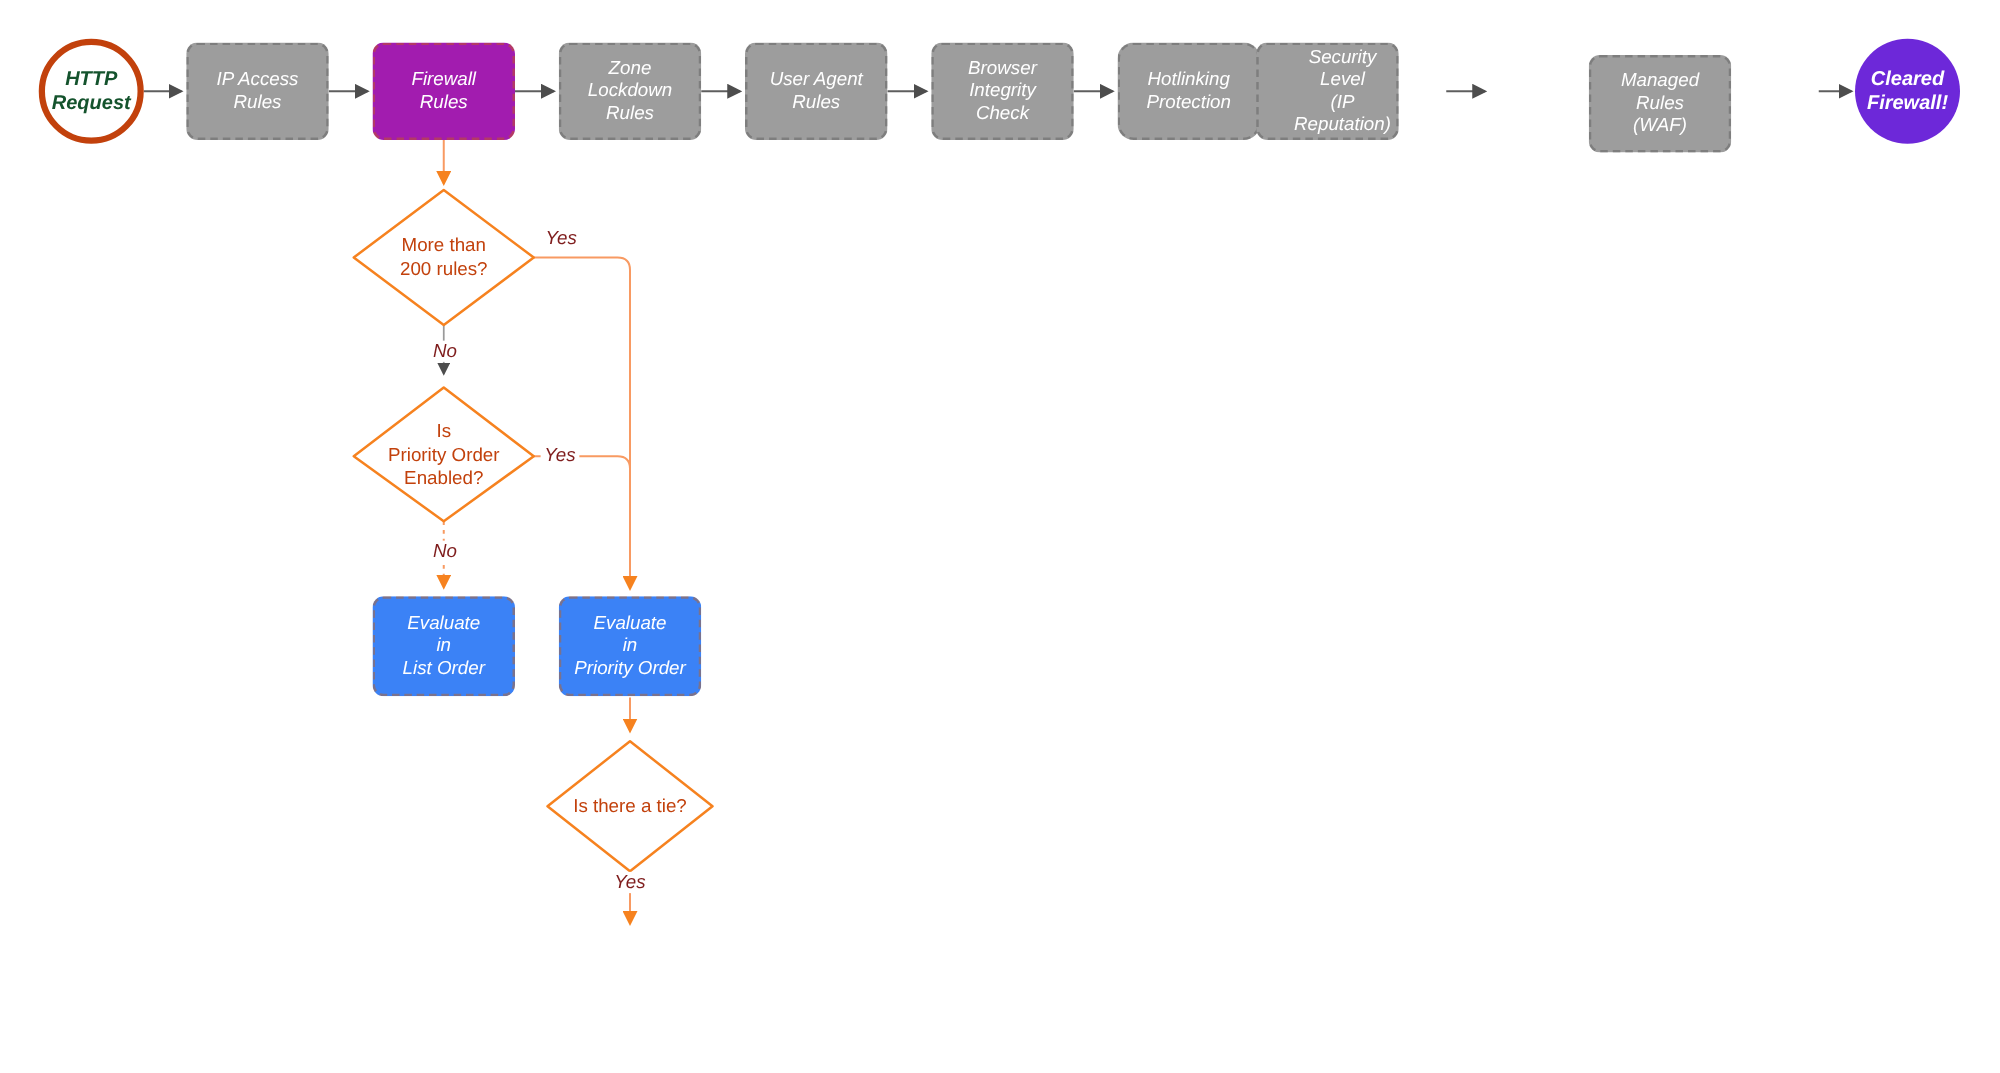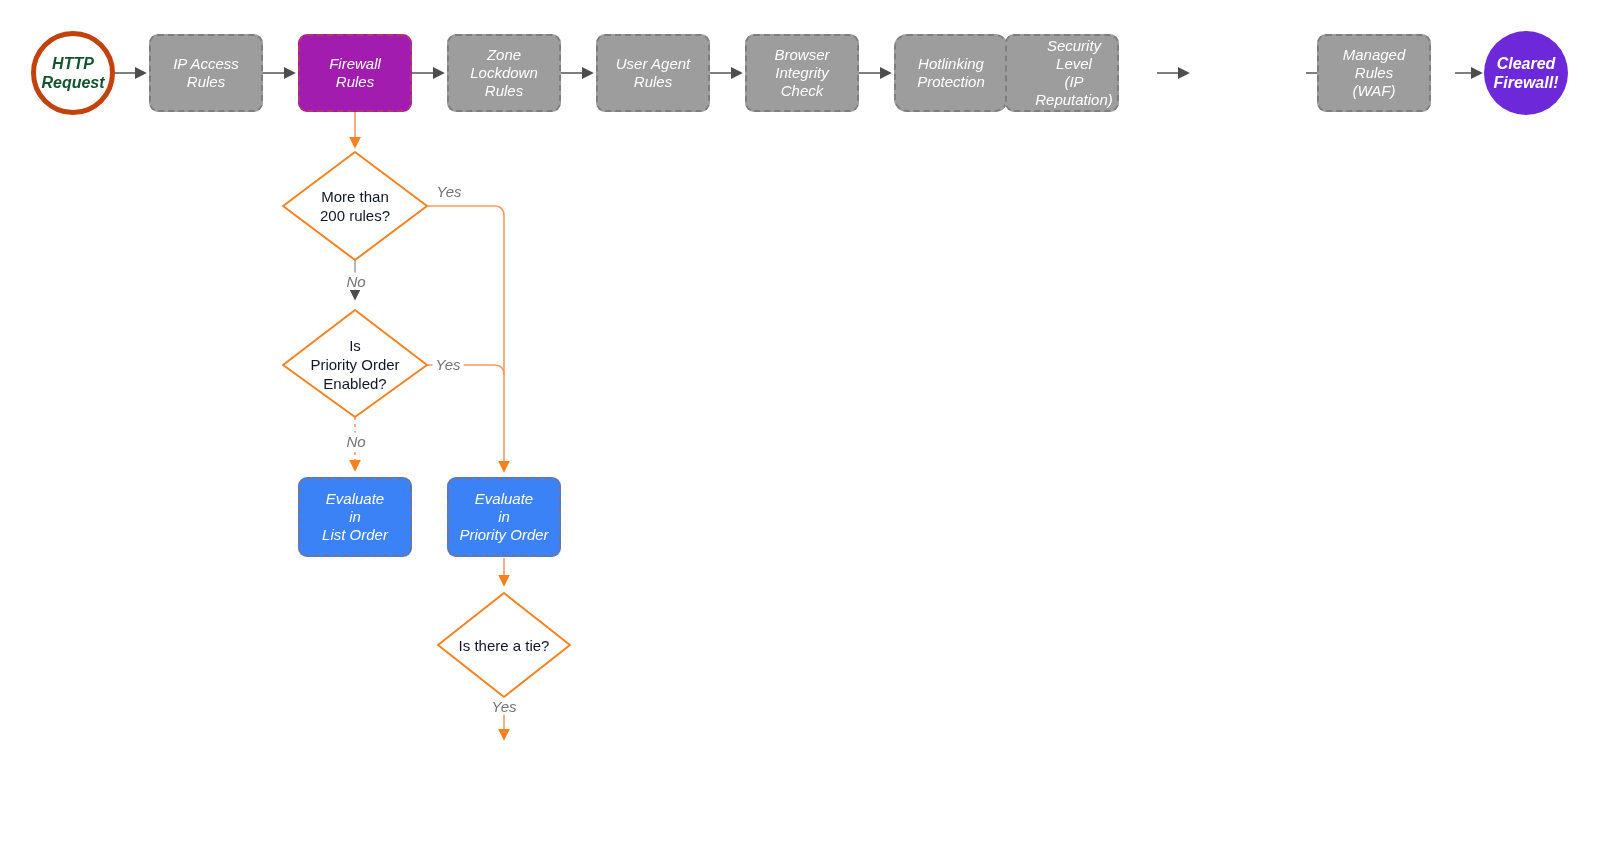--- a/index.html
+++ b/index.html
@@ -24,25 +24,25 @@
   }
   .circle{
     width:84px;height:84px;border-radius:50%;
     font-weight:bold;font-size:16px;line-height:19px;
   }
   .circle.start{background:#ffffff;border:5px solid #c2410c;color:#14532d;}
   .circle.end{background:#6d28d9;color:#ffffff;}
   .diamond-label{
     position:absolute;width:140px;transform:translate(-50%,-50%);
     text-align:center;white-space:pre-line;
-    font-size:15px;line-height:19px;color:#0f172a;
+    font-size:15px;line-height:19px;color:#c2410c;
   }
   .branch-label{
     position:absolute;transform:translate(-50%,-50%);
-    font-style:italic;font-size:15px;color:#737373;
+    font-style:italic;font-size:15px;color:#7f1d1d;
   }
   .branch-label.bg{background:#ffffff;padding:0 3px;}
 </style>
 </head>
 <body>
 
 <div class="canvas">
 
   <svg class="layer" viewBox="0 0 1600 858" xmlns="http://www.w3.org/2000/svg">
     <defs>
@@ -112,21 +112,21 @@
 Check</div>
 
   <div class="node stage" style="left:894px;border-radius:13px;">Hotlinking
 Protection</div>
 
   <div class="node stage" style="left:1005px;padding-left:24px;">Security
 Level
 (IP Reputation)</div>
 
 
-  <div class="node stage" style="left:1317px;">Managed
+  <div class="node stage" style="left:1271px;margin-top:10px;">Managed
 Rules
 (WAF)</div>
 
   <div class="node circle end" style="left:1484px;top:31px;">Cleared
 Firewall!</div>
 
   <div class="diamond-label" style="left:355px;top:206px;">More than
 200 rules?</div>
 
   <div class="diamond-label" style="left:355px;top:364px;">Is

